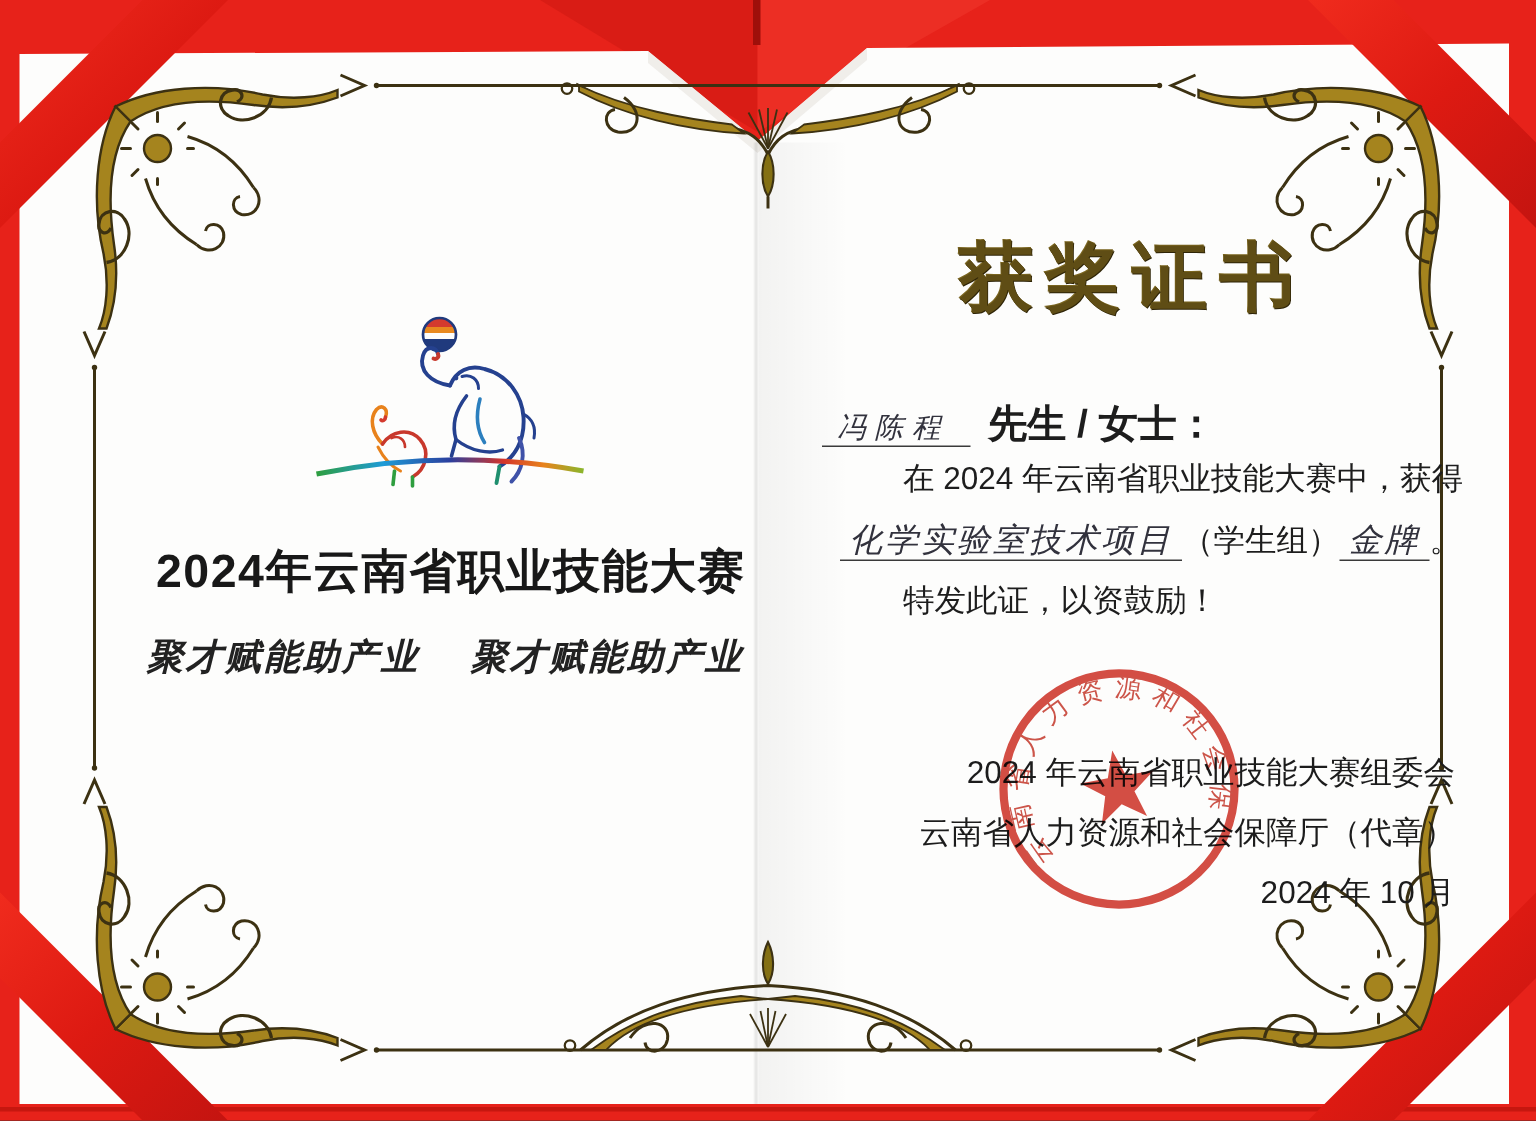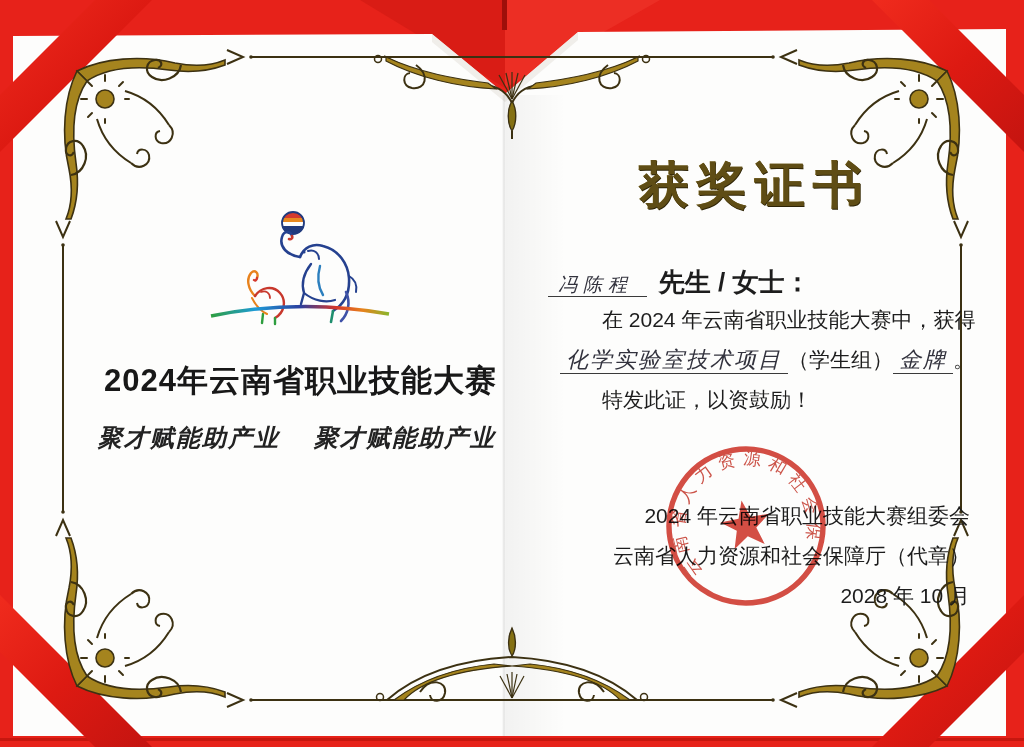--- a/index.html
+++ b/index.html
@@ -212,21 +212,21 @@
     <div style="text-indent:2em;">在 2024 年云南省职业技能大赛中，获得</div>
     <div>
       <span class="hand u" style="font-size:22px;letter-spacing:2px;">化学实验室技术项目</span><span>（学生组）</span><span class="hand u" style="font-size:22px;letter-spacing:2px;">金牌</span><span>。</span>
     </div>
     <div style="text-indent:2em;">特发此证，以资鼓励！</div>
   </div>
 
   <div class="abs" style="left:560px;top:496px;width:410px;text-align:right;line-height:40px;">
     <div class="sig">2024 年云南省职业技能大赛组委会</div>
     <div class="sig">云南省人力资源和社会保障厅（代章）</div>
-    <div class="sig">2028 年 10 月</div>
+    <div class="sig">2024 年 10 月</div>
   </div>
 
   <svg class="abs seal-wrap" viewBox="-86 -86 172 172">
     <defs>
       <path id="sealArc" d="M -50 37 A 62 62 0 1 1 50 37" fill="none"></path>
     </defs>
     <circle cx="0" cy="0" r="77" fill="none" stroke="#cf352b" stroke-width="5.5"></circle>
     <polygon points="0,-26 6.1,-8.4 24.7,-8 9.9,3.2 15.3,21 0,10.4 -15.3,21 -9.9,3.2 -24.7,-8 -6.1,-8.4" fill="#cf352b"></polygon>
     <text font-size="17.5" fill="#c73d31" letter-spacing="6.5" font-family="Liberation Sans, sans-serif">
       <textPath href="#sealArc" startOffset="0">云南省人力资源和社会保障厅</textPath>

